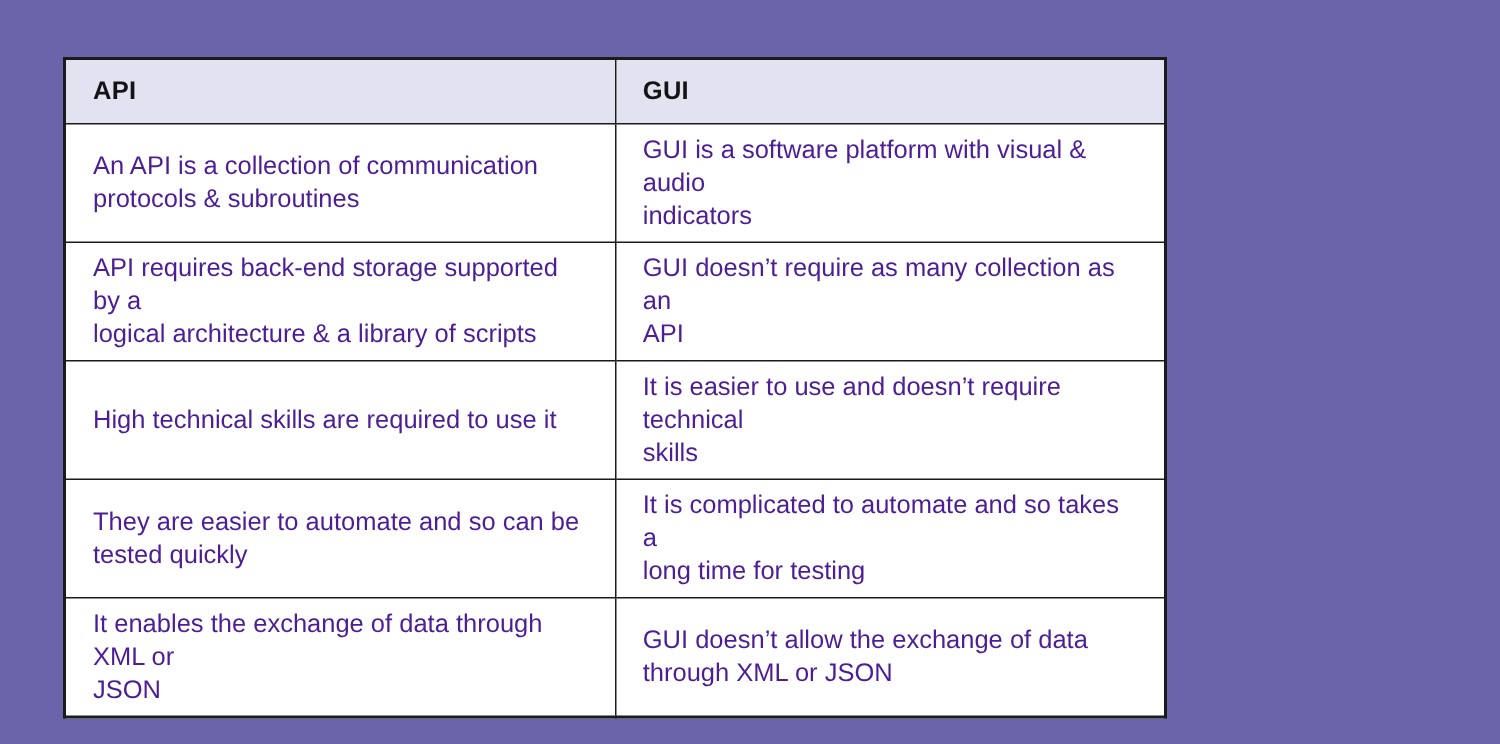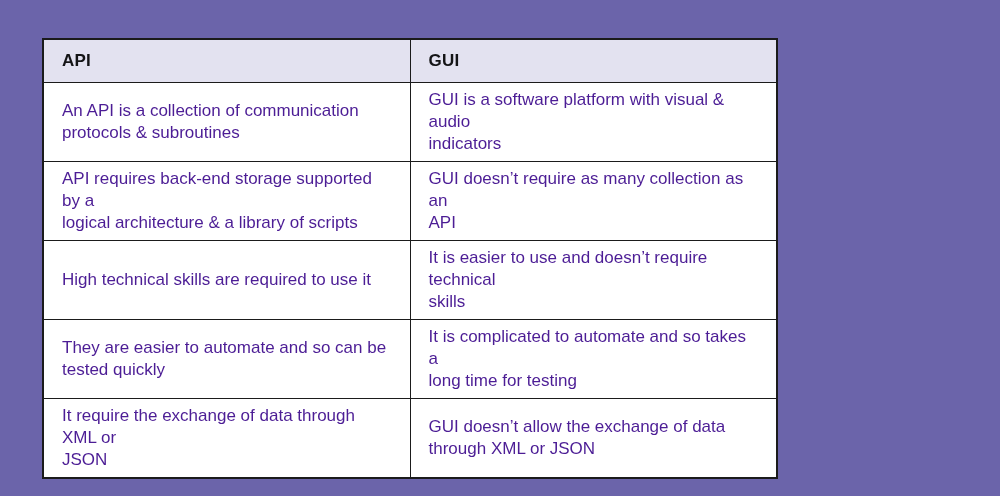--- a/index.html
+++ b/index.html
@@ -72,20 +72,20 @@
           <td>It is easier to use and doesn’t require technical
 skills</td>
         </tr>
         <tr>
           <td>They are easier to automate and so can be
 tested quickly</td>
           <td>It is complicated to automate and so takes a
 long time for testing</td>
         </tr>
         <tr>
-          <td>It require the exchange of data through XML or
+          <td>It enables the exchange of data through XML or
 JSON</td>
           <td>GUI doesn’t allow the exchange of data
 through XML or JSON</td>
         </tr>
       </tbody>
   </table>
 </div>
 
 </body></html>

